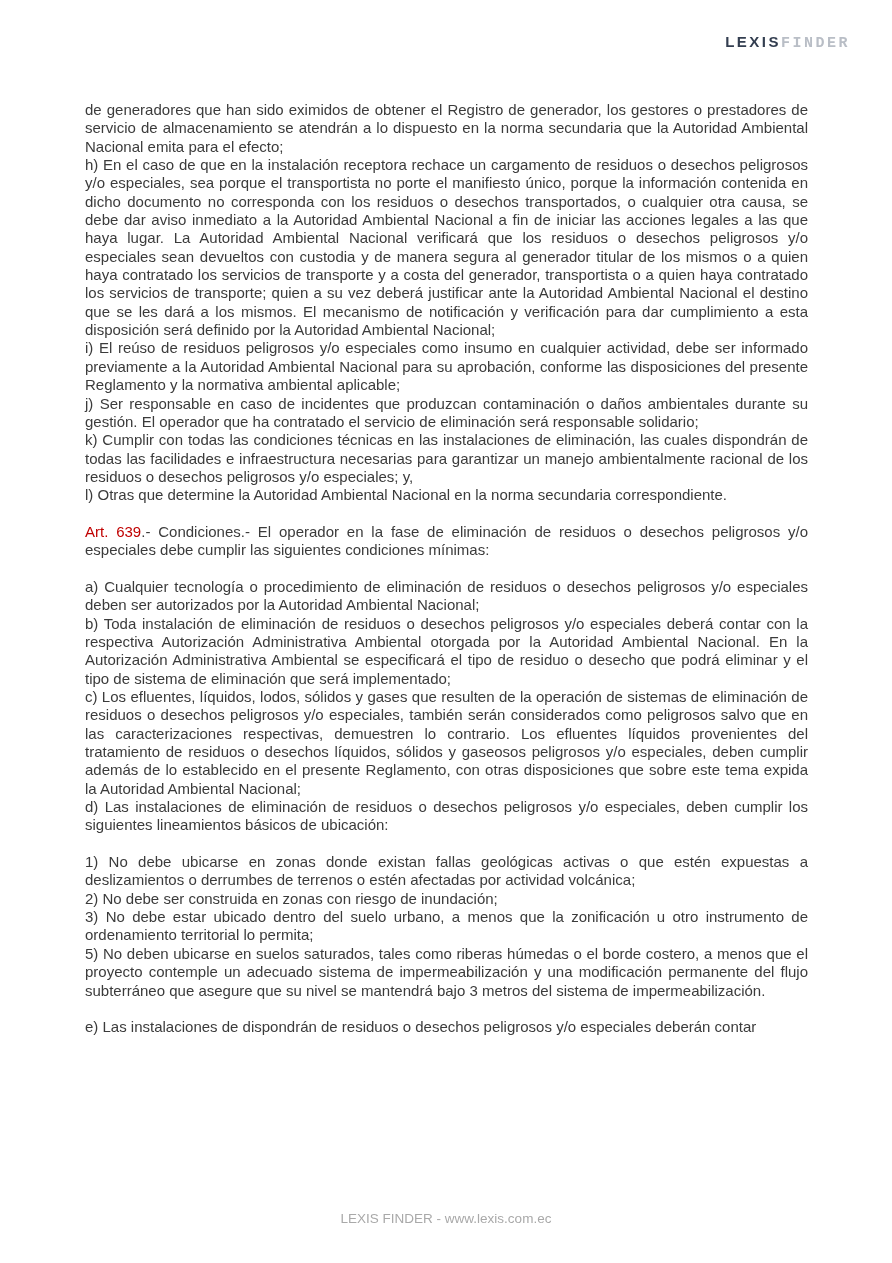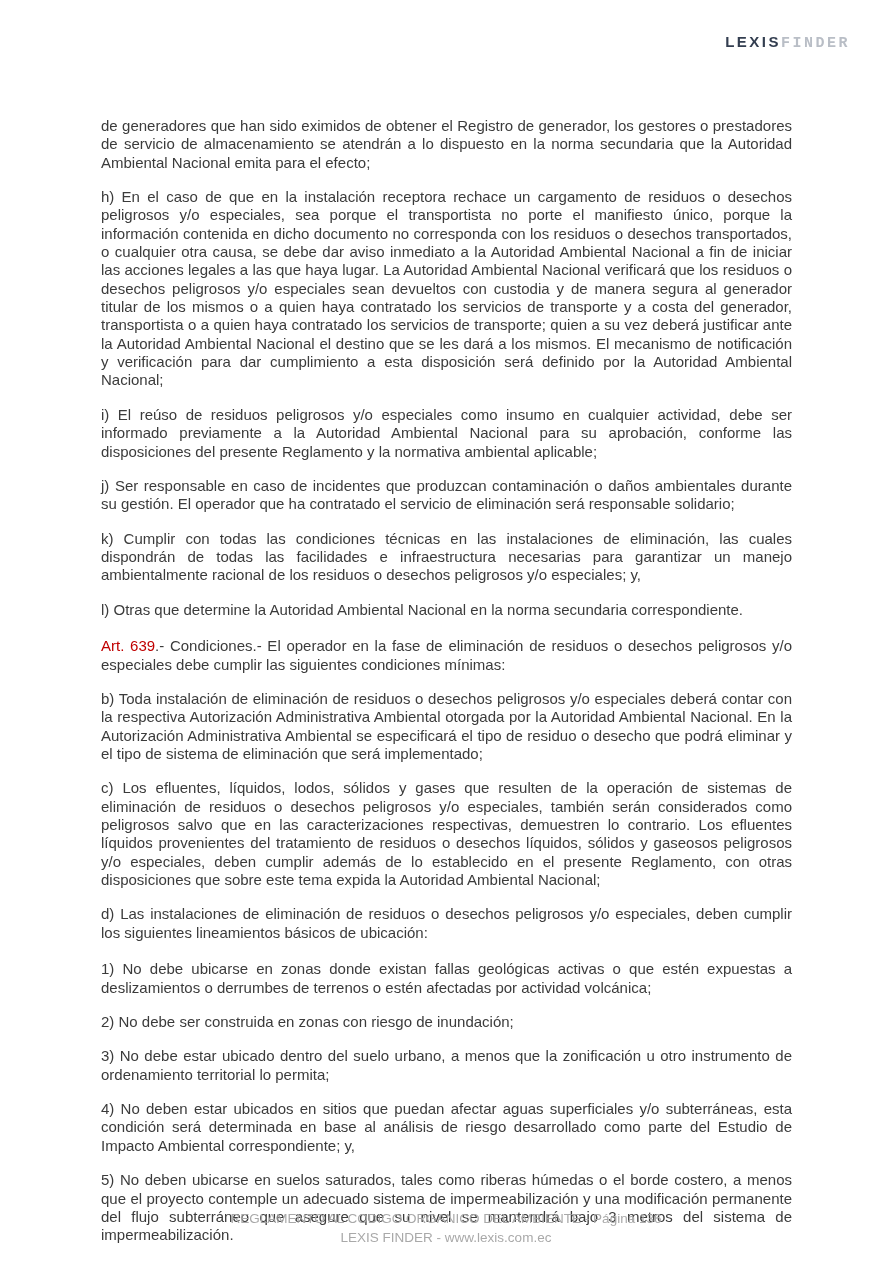--- a/index.html
+++ b/index.html
@@ -33,21 +33,21 @@
   .content{
     position:absolute;
     left:85px;
     top:101px;
     width:723px;
     font-size:15px;
     line-height:18.35px;
     color:var(--text-color);
     text-align:justify;
   }
-  .content p{margin:16px;}
+  .content p{margin:0;}
   .content p.gap{margin-top:18.35px;}
   .art-label{
     color:var(--art-color);
     font-weight:normal;
   }
   .footer{
     position:absolute;
     top:1209px;
     left:0;
     width:100%;
@@ -68,30 +68,29 @@
 
   <div class="content">
     <div id="paragraph-list">
         <p>de generadores que han sido eximidos de obtener el Registro de generador, los gestores o prestadores de servicio de almacenamiento se atendrán a lo dispuesto en la norma secundaria que la Autoridad Ambiental Nacional emita para el efecto;</p>
         <p>h) En el caso de que en la instalación receptora rechace un cargamento de residuos o desechos peligrosos y/o especiales, sea porque el transportista no porte el manifiesto único, porque la información contenida en dicho documento no corresponda con los residuos o desechos transportados, o cualquier otra causa, se debe dar aviso inmediato a la Autoridad Ambiental Nacional a fin de iniciar las acciones legales a las que haya lugar. La Autoridad Ambiental Nacional verificará que los residuos o desechos peligrosos y/o especiales sean devueltos con custodia y de manera segura al generador titular de los mismos o a quien haya contratado los servicios de transporte y a costa del generador, transportista o a quien haya contratado los servicios de transporte; quien a su vez deberá justificar ante la Autoridad Ambiental Nacional el destino que se les dará a los mismos. El mecanismo de notificación y verificación para dar cumplimiento a esta disposición será definido por la Autoridad Ambiental Nacional;</p>
         <p>i) El reúso de residuos peligrosos y/o especiales como insumo en cualquier actividad, debe ser informado previamente a la Autoridad Ambiental Nacional para su aprobación, conforme las disposiciones del presente Reglamento y la normativa ambiental aplicable;</p>
         <p>j) Ser responsable en caso de incidentes que produzcan contaminación o daños ambientales durante su gestión. El operador que ha contratado el servicio de eliminación será responsable solidario;</p>
         <p>k) Cumplir con todas las condiciones técnicas en las instalaciones de eliminación, las cuales dispondrán de todas las facilidades e infraestructura necesarias para garantizar un manejo ambientalmente racional de los residuos o desechos peligrosos y/o especiales; y,</p>
         <p>l) Otras que determine la Autoridad Ambiental Nacional en la norma secundaria correspondiente.</p>
         <p class="gap"><span class="art-label">Art. 639</span>.- Condiciones.- El operador en la fase de eliminación de residuos o desechos peligrosos y/o especiales debe cumplir las siguientes condiciones mínimas:</p>
+        <p class="gap">a) Cualquier tecnología o procedimiento de eliminación de residuos o desechos peligrosos y/o especiales deben ser autorizados por la Autoridad Ambiental Nacional;</p>
         <p>b) Toda instalación de eliminación de residuos o desechos peligrosos y/o especiales deberá contar con la respectiva Autorización Administrativa Ambiental otorgada por la Autoridad Ambiental Nacional. En la Autorización Administrativa Ambiental se especificará el tipo de residuo o desecho que podrá eliminar y el tipo de sistema de eliminación que será implementado;</p>
         <p>c) Los efluentes, líquidos, lodos, sólidos y gases que resulten de la operación de sistemas de eliminación de residuos o desechos peligrosos y/o especiales, también serán considerados como peligrosos salvo que en las caracterizaciones respectivas, demuestren lo contrario. Los efluentes líquidos provenientes del tratamiento de residuos o desechos líquidos, sólidos y gaseosos peligrosos y/o especiales, deben cumplir además de lo establecido en el presente Reglamento, con otras disposiciones que sobre este tema expida la Autoridad Ambiental Nacional;</p>
         <p>d) Las instalaciones de eliminación de residuos o desechos peligrosos y/o especiales, deben cumplir los siguientes lineamientos básicos de ubicación:</p>
         <p class="gap">1) No debe ubicarse en zonas donde existan fallas geológicas activas o que estén expuestas a deslizamientos o derrumbes de terrenos o estén afectadas por actividad volcánica;</p>
         <p>2) No debe ser construida en zonas con riesgo de inundación;</p>
         <p>3) No debe estar ubicado dentro del suelo urbano, a menos que la zonificación u otro instrumento de ordenamiento territorial lo permita;</p>
-        <p>4) No deben estar ubicados en sitios que puedan afectar aguas superficiales y/o subterráneas, esta condición será determinada en base al análisis de riesgo desarrollado como parte del Estudio de Impacto Ambiental correspondiente; y,</p>
         <p>5) No deben ubicarse en suelos saturados, tales como riberas húmedas o el borde costero, a menos que el proyecto contemple un adecuado sistema de impermeabilización y una modificación permanente del flujo subterráneo que asegure que su nivel se mantendrá bajo 3 metros del sistema de impermeabilización.</p>
         <p class="gap">e) Las instalaciones de dispondrán de residuos o desechos peligrosos y/o especiales deberán contar</p>
       </div>
   </div>
 
   <div class="footer">
-    <div>REGLAMENTO AL CODIGO ORGANICO DEL AMBIENTE - Página 136</div>
     <div>LEXIS FINDER - www.lexis.com.ec</div>
   </div>
 
 </div>
 
 </body></html>

